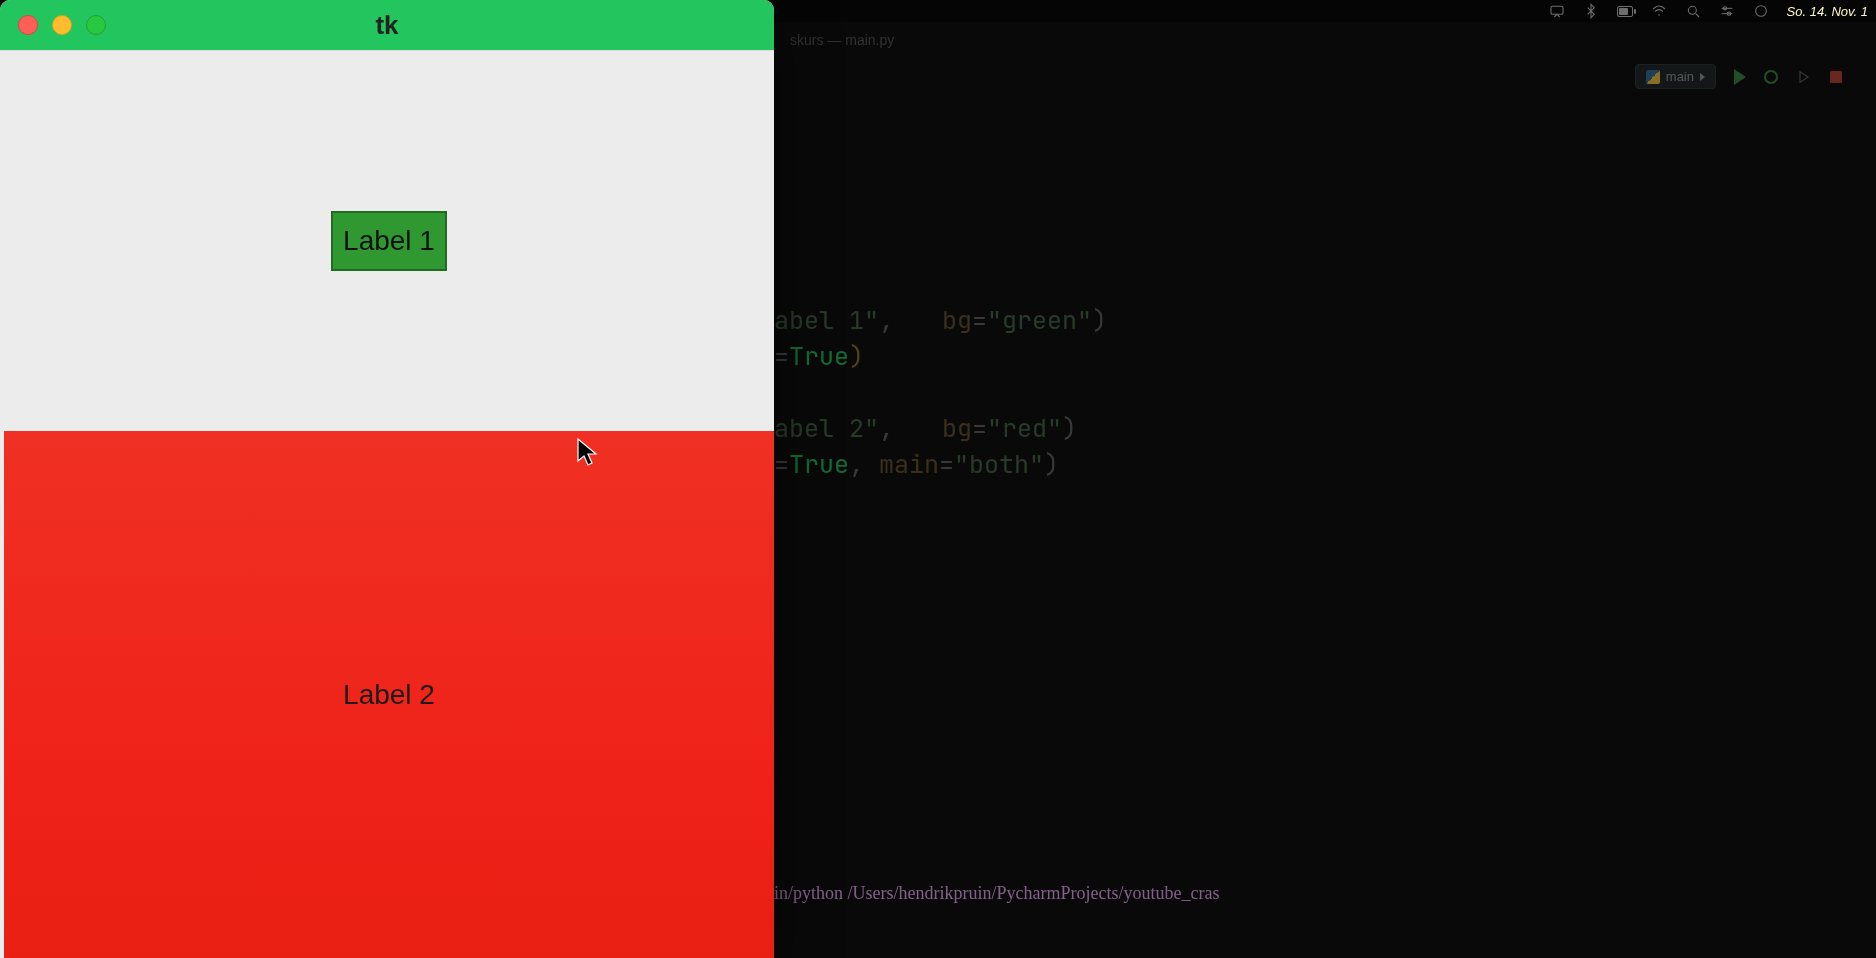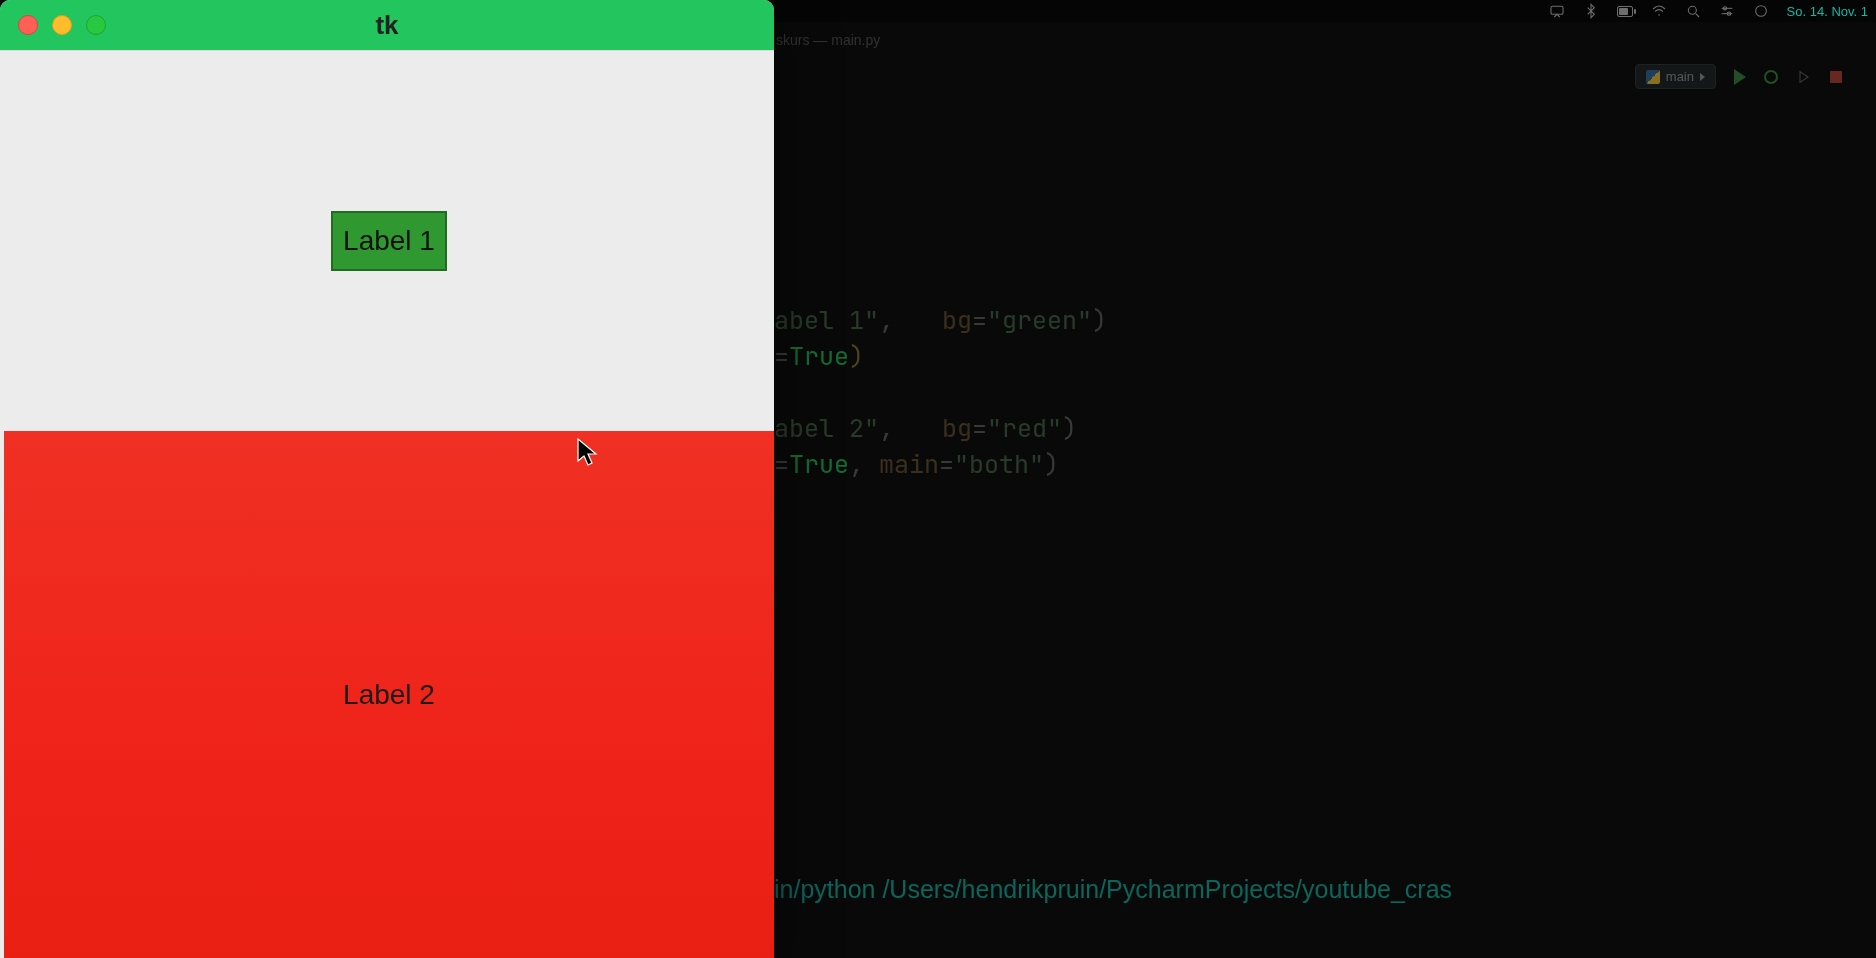--- a/index.html
+++ b/index.html
@@ -35,21 +35,21 @@
       font-weight: 500;
     }
     .mac-menubar .ico {
       width: 16px; height: 16px;
       display: inline-flex; align-items: center; justify-content: center;
     }
     .mac-menubar svg { width: 16px; height: 16px; stroke: #6e6e6e; fill: none; stroke-width: 1.6; }
     .battery-box { width: 22px; height: 11px; border: 1.5px solid #6e6e6e; border-radius: 2px; position: relative; }
     .battery-box::after { content:""; position:absolute; right:-4px; top:2px; width:2px; height:5px; background:#6e6e6e; border-radius:1px;}
     .battery-fill { position:absolute; left:1px; top:1px; bottom:1px; width:70%; background:#6e6e6e; border-radius:1px;}
-    .clock-text { white-space: nowrap; color:#14b8a6; }
+    .clock-text { white-space: nowrap; color:#fef9c3;font-style:italic; }
 
     
     .ide {
       position: absolute;
       left: 774px;
       top: 22px;
       right: 0;
       bottom: 0;
       background: #111;
       overflow: hidden;
@@ -59,21 +59,21 @@
       inset: 0;
       background: rgba(0,0,0,.45);
       pointer-events: none;
     }
     .ide-titletab {
       position: absolute;
       left: 0; top: 10px;
       height: 22px;
       color: #5a5a5a;
       font-size: 14px;
-      padding-left: 2px;
+      padding-left: 16px;
     }
     .ide-toolbar {
       position: absolute;
       top: 42px; right: 16px;
       display: flex; align-items: center; gap: 18px;
     }
     .tb-pill {
       display: flex; align-items: center; gap: 6px;
       background: #262a2d;
       border: 1px solid #383c3f;
@@ -105,23 +105,23 @@
     .tk-string { color: #4a6b4a; }
     .tk-kwarg  { color: #6a5436; margin-left: 33px; }
     .tk-kwarg2 { color: #6a5436; }
     .tk-val    { color: #22c55e; }
     .tk-par    { color: #666; }
     .tk-par-hl { color: #8a7a36; }
 
     .terminal-line {
       position: absolute;
       left: 0; bottom: 54px; right: 0;
-      font-family: Liberation Sans, sans-serif;
-      color: #14b8a6;
-      font-size: 25px;
+      font-family: Liberation Serif, serif;
+      color: #f0abfc;
+      font-size: 18px;
       white-space: nowrap;
       overflow: hidden;
     }
 
     
     .tk-window {
       position: absolute;
       left: 0; top: 0;
       width: 774px;
       height: 958px;

